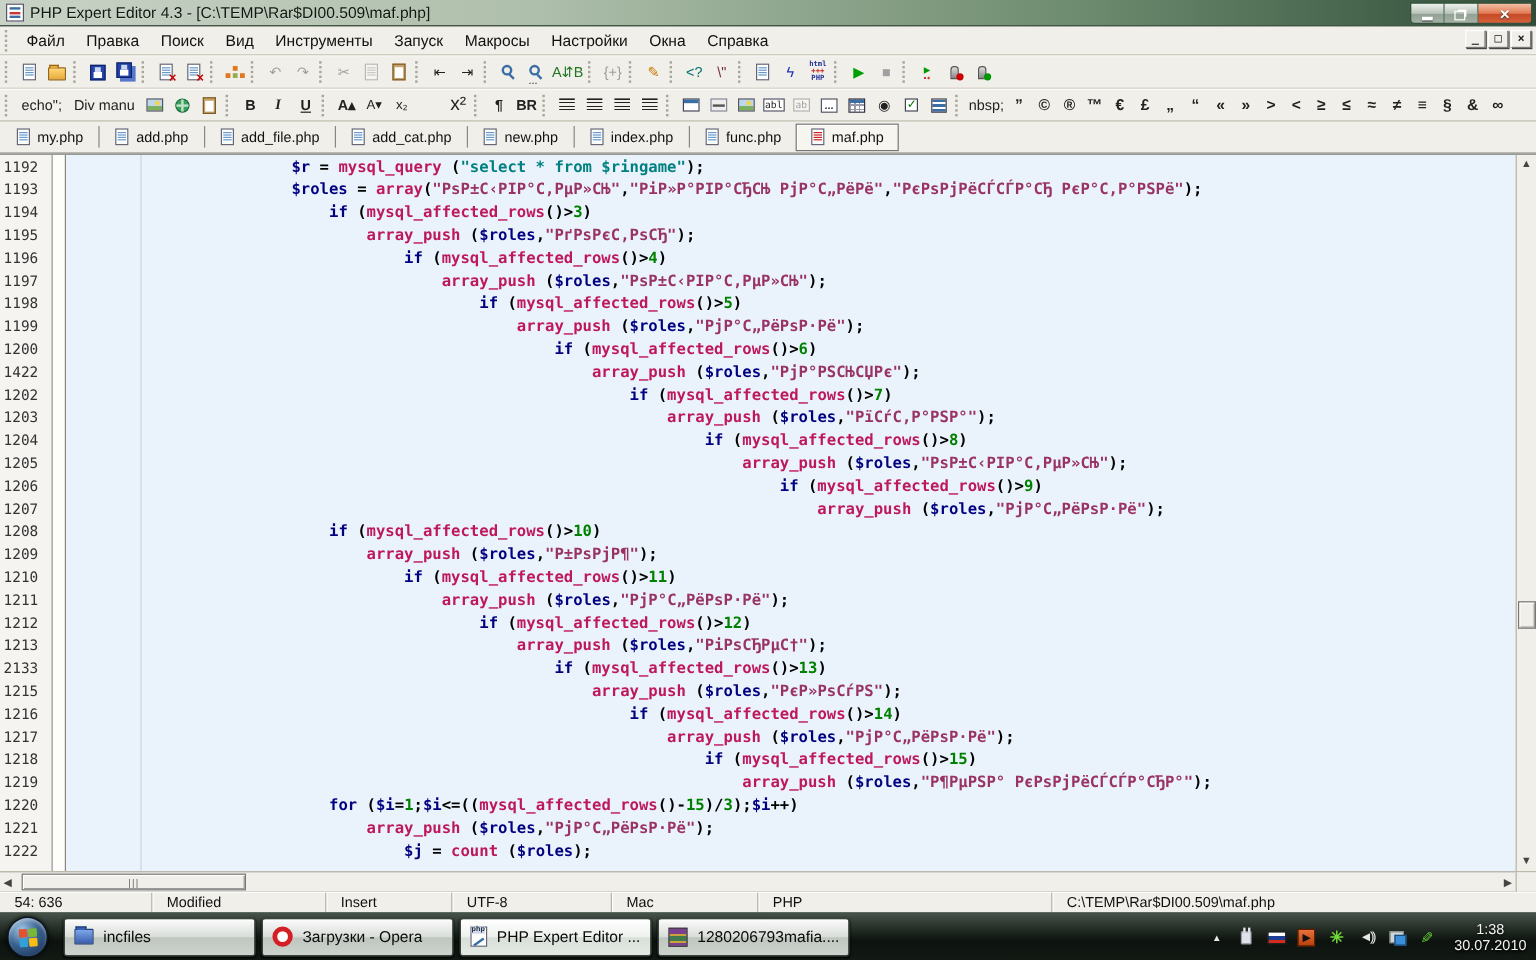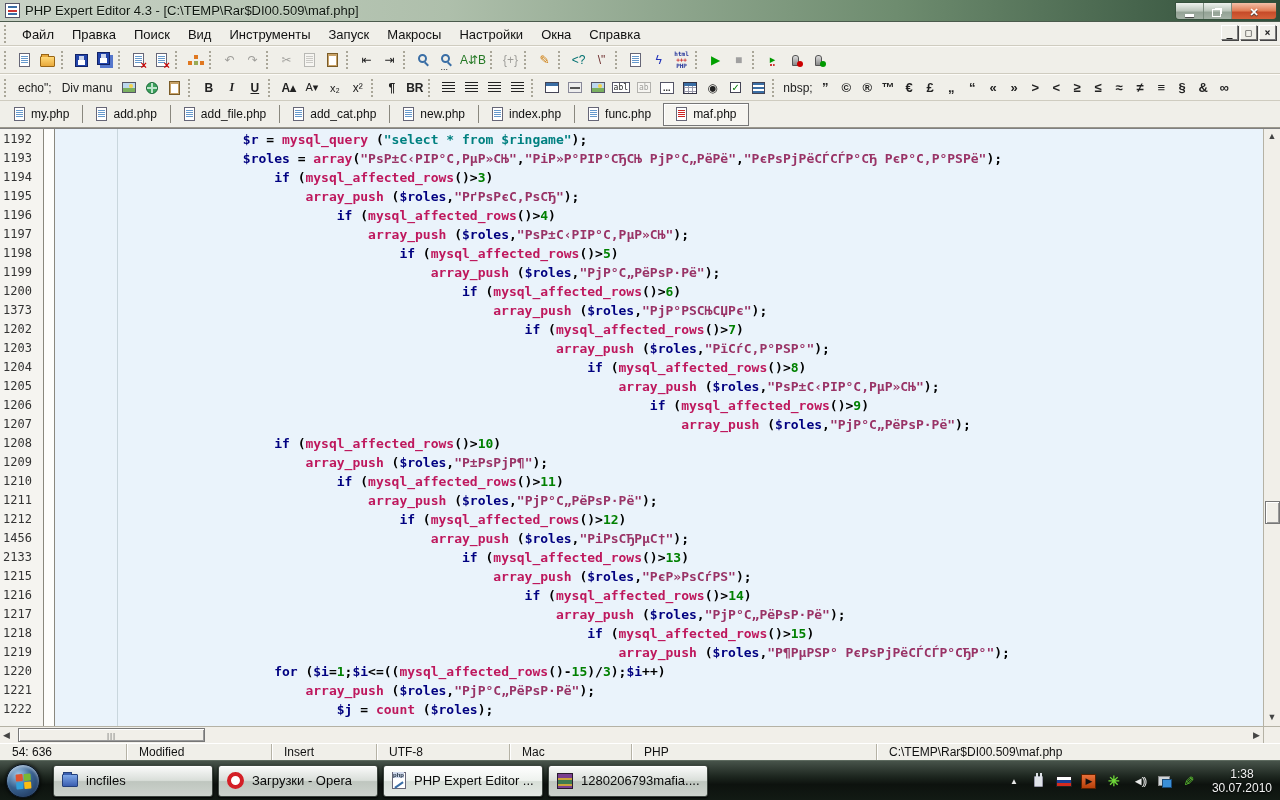--- a/index.html
+++ b/index.html
@@ -279,21 +279,21 @@
         <span class="ic ic-clip"></span>
       </span>
       <span class="grip"></span>
       <span class="tbtn" style="font-weight: bold;">B</span>
       <span class="tbtn" style="font-style: italic; font-family: &quot;Liberation Serif&quot;, serif; font-weight: bold;">I</span>
       <span class="tbtn" style="text-decoration: underline; font-weight: bold;">U</span>
       <span class="grip"></span>
       <span class="tbtn" style="font-weight: bold;">A▴</span>
       <span class="tbtn" style="font-size: 11px;">A▾</span>
       <span class="tbtn" style="font-size: 11px;">x₂</span>
-      <span class="tbtn" style="font-size: 12px;">x²</span>
+      <span class="tbtn" style="font-size: 16px; margin-left: 24px;">x²</span>
       <span class="grip"></span>
       <span class="tbtn" style="font-weight: bold;">¶</span>
       <span class="tbtn" style="font-weight: bold;">BR</span>
       <span class="grip"></span>
       <span class="tbtn">
         <span class="ic ic-bars"></span>
       </span>
       <span class="tbtn">
         <span class="ic ic-bars"></span>
       </span>
@@ -401,33 +401,33 @@
     <div class="gutter" id="gutter">
         <div>1192</div>
         <div>1193</div>
         <div>1194</div>
         <div>1195</div>
         <div>1196</div>
         <div>1197</div>
         <div>1198</div>
         <div>1199</div>
         <div>1200</div>
-        <div>1373</div>
+        <div>1422</div>
         <div>1202</div>
         <div>1203</div>
         <div>1204</div>
         <div>1205</div>
         <div>1206</div>
         <div>1207</div>
         <div>1208</div>
         <div>1209</div>
         <div>1210</div>
         <div>1211</div>
         <div>1212</div>
-        <div>1456</div>
+        <div>1213</div>
         <div>2133</div>
         <div>1215</div>
         <div>1216</div>
         <div>1217</div>
         <div>1218</div>
         <div>1219</div>
         <div>1220</div>
         <div>1221</div>
         <div>1222</div>
       </div>

